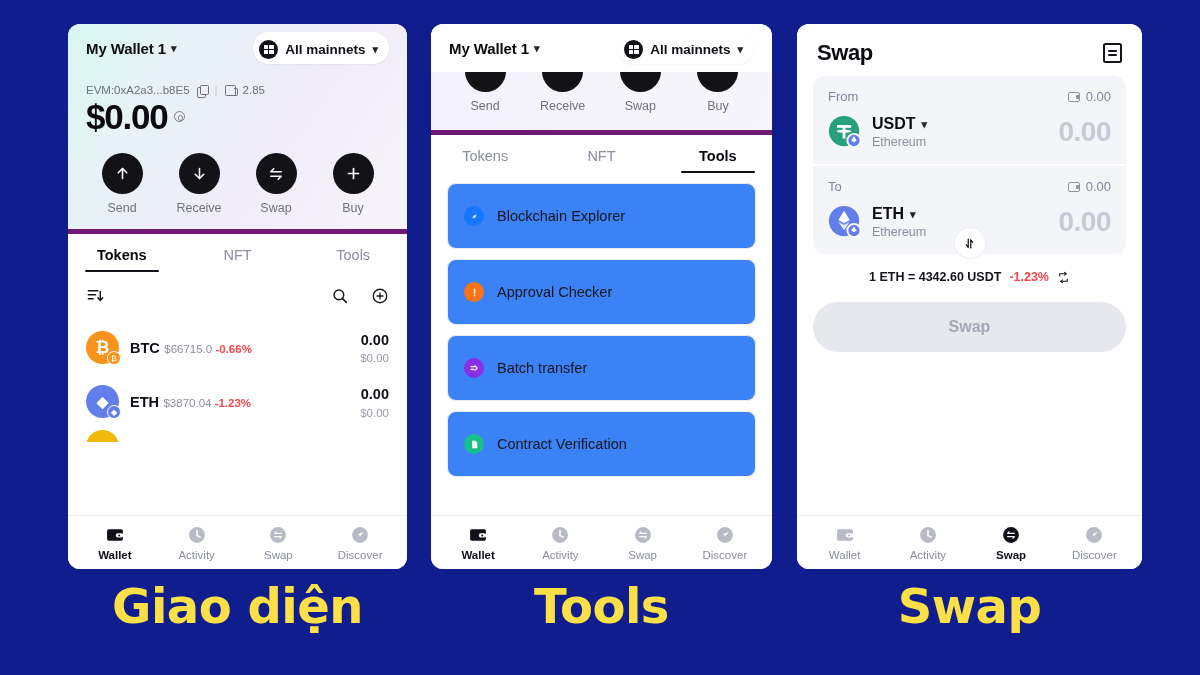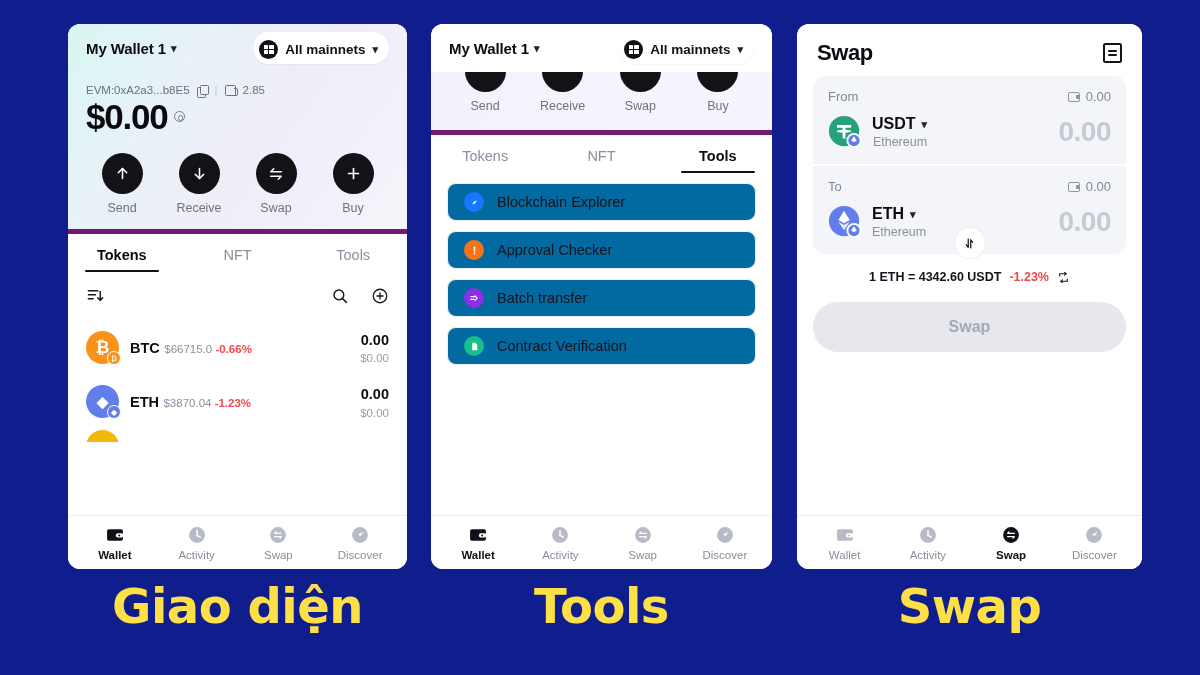--- a/index.html
+++ b/index.html
@@ -151,21 +151,21 @@
     margin: 0 -18px; padding: 0 18px 12px 18px; height: 58px; overflow: hidden;
   }
   .clip-actions { display: flex; justify-content: space-between; padding: 0 6px; margin-top: -21px; }
   .clip-action { width: 60px; display: flex; flex-direction: column; align-items: center; gap: 7px; }
   .clip-circle { width: 41px; height: 41px; border-radius: 50%; background: #121217; }
 
   .tool-list { padding: 10px 16px 0 16px; background: #fff; flex: 1 1 auto; }
   .tool-card {
     display: flex; align-items: center; gap: 13px;
     border: 1px solid #ededf2; border-radius: 9px;
-    padding: 8px 16px; margin-bottom: 10px; background: #0369a1; text-align: center;
+    padding: 22px 16px; margin-bottom: 10px; background: #3b82f6; text-align: center;
   }
   .tool-ic {
     width: 20px; height: 20px; border-radius: 50%; flex: 0 0 auto;
     display: flex; align-items: center; justify-content: center;
   }
   .tool-label { font-size: 14.5px; color: #15151c; }
 
   
   .swap-head {
     display: flex; align-items: center; justify-content: space-between;
@@ -175,21 +175,21 @@
   .order-ic {
     width: 19px; height: 20px; border: 2px solid #14141b; border-radius: 2.5px;
     display: flex; flex-direction: column; align-items: center; justify-content: center; gap: 2.5px;
   }
   .order-ic i { display: block; background: #14141b; height: 2px; border-radius: 1px; }
   .order-ic i:nth-child(1) { width: 9px; }
   .order-ic i:nth-child(2) { width: 9px; }
 
   .swap-body { padding: 0 16px; background: #fff; flex: 1 1 auto; position: relative; }
   .swap-box {
-    background: #f4f5f9; border-radius: 12px; padding: 13px 15px 15px 15px; text-align: right;
+    background: #f4f5f9; border-radius: 12px; padding: 13px 15px 15px 15px;
   }
   .swap-box.from { border-radius: 12px 12px 0 0; }
   .swap-box.to { border-radius: 0 0 12px 12px; margin-top: 2px; }
   .swap-box-top {
     display: flex; align-items: center; justify-content: space-between;
     font-size: 13px; color: #83869a;
   }
   .bal-chip { display: flex; align-items: center; gap: 6px; color: #83869a; font-size: 13px; }
   .wal-ic {
     width: 12px; height: 10px; border: 1.4px solid #9093a4; border-radius: 2px;

